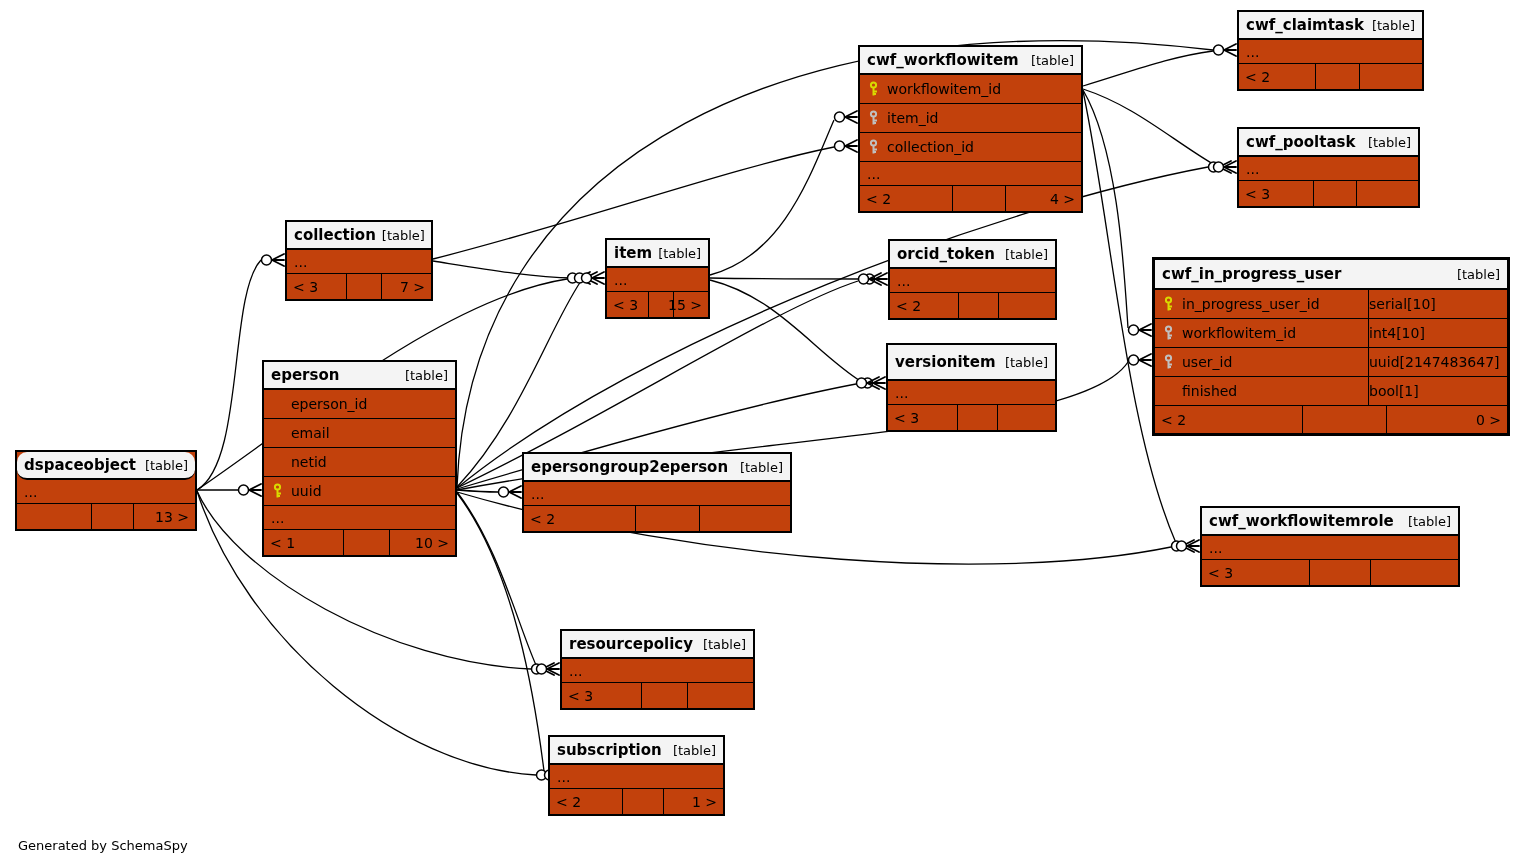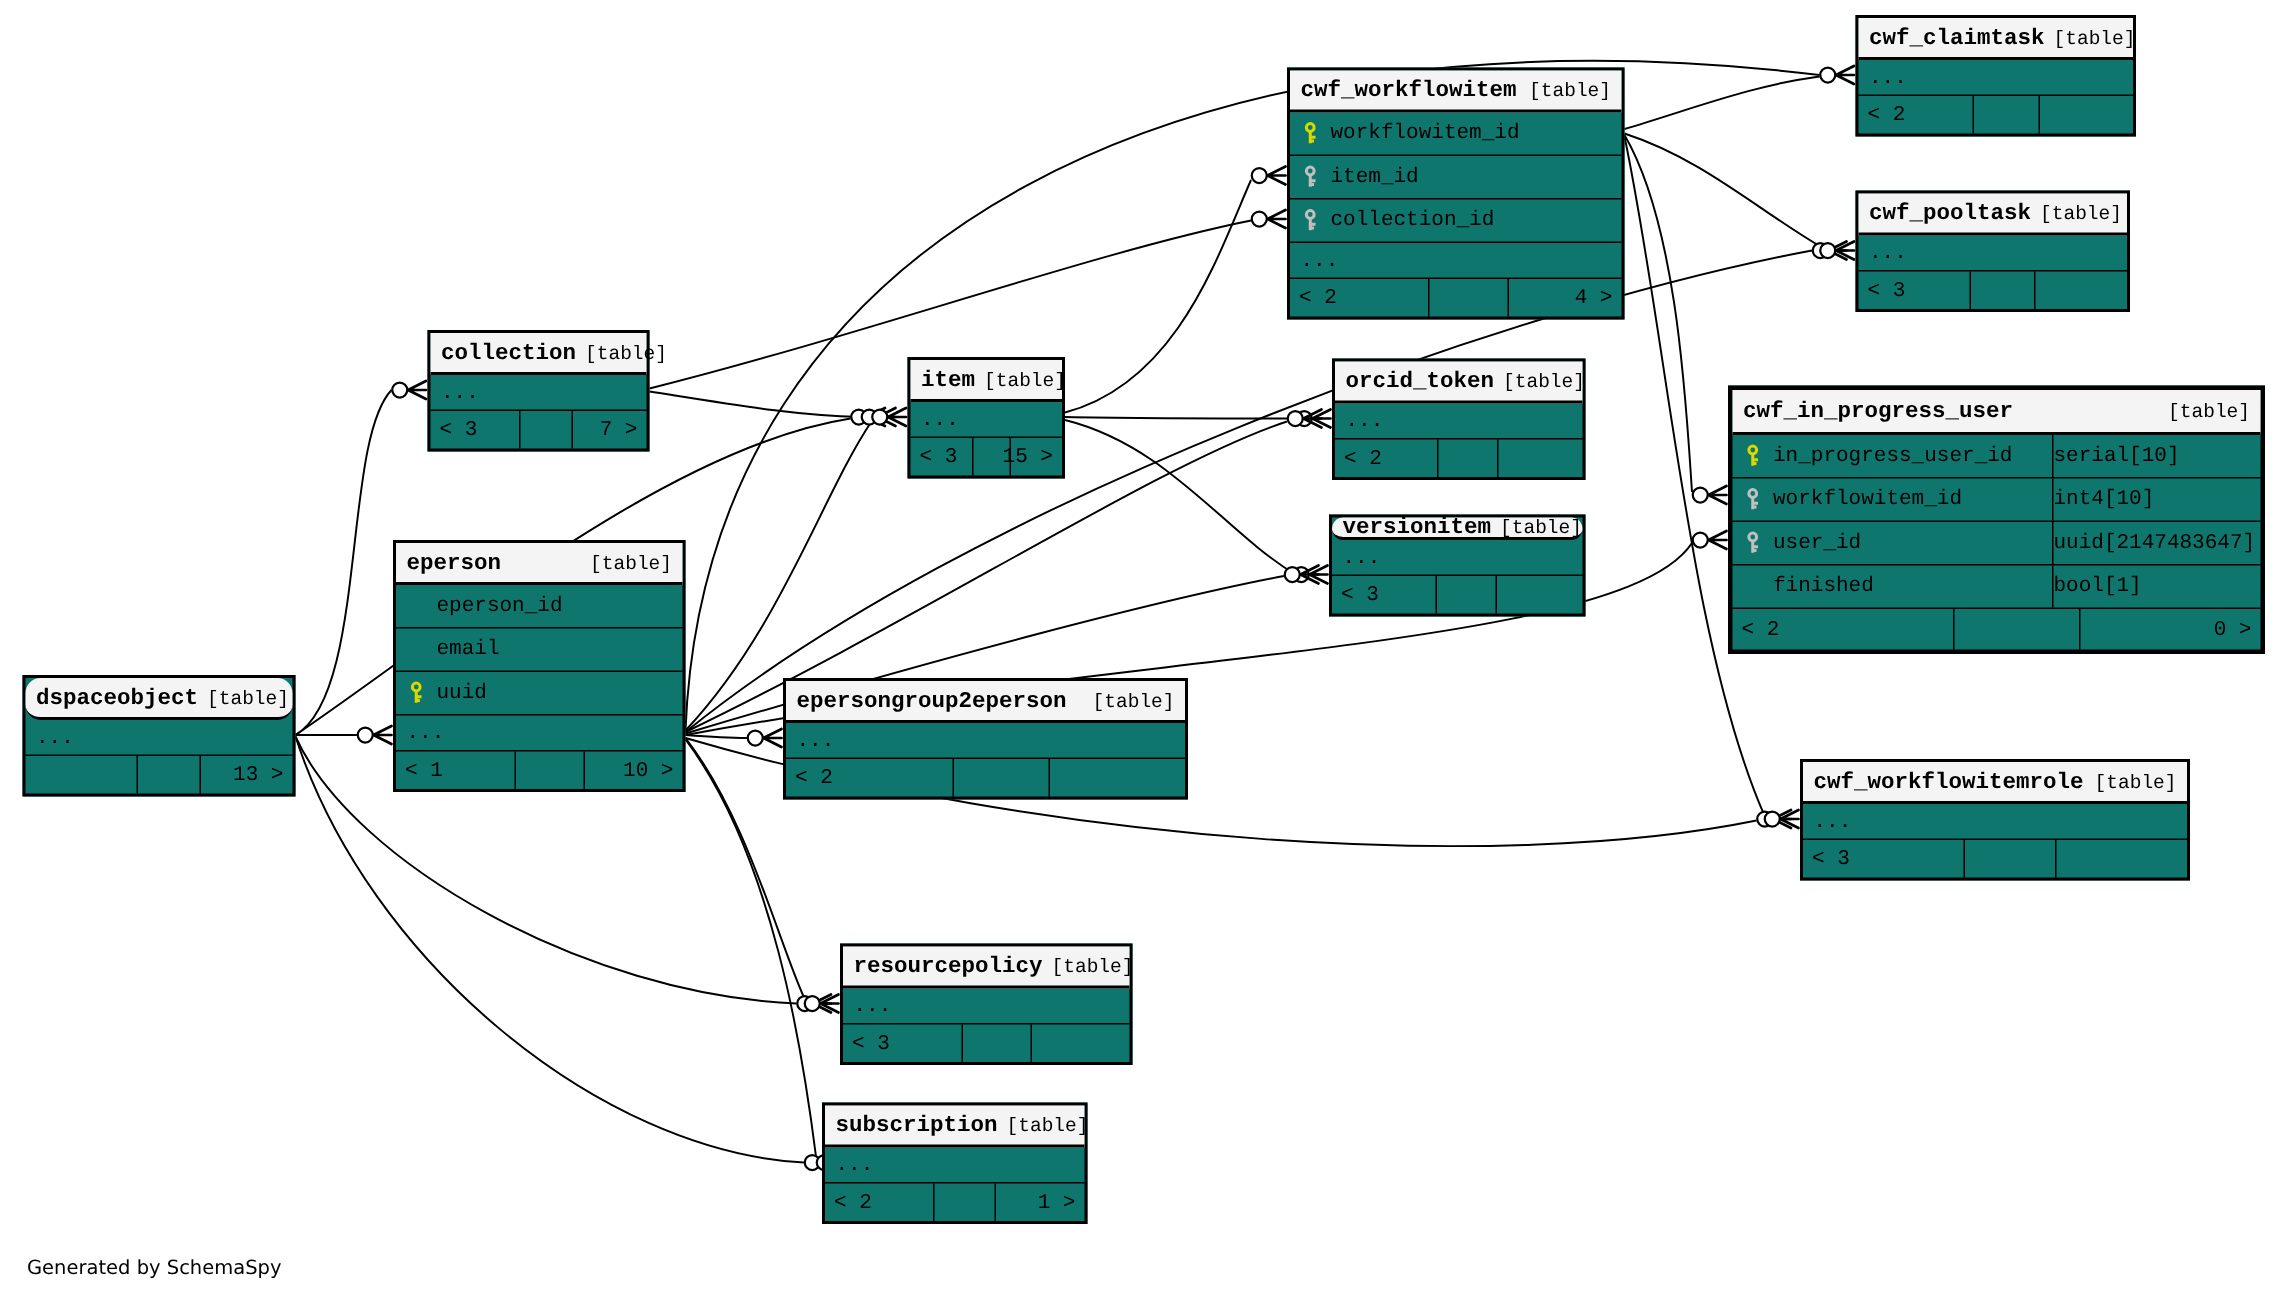--- a/index.html
+++ b/index.html
@@ -1,19 +1,19 @@
 <!DOCTYPE html>
 <html><head>
 <meta charset="utf-8">
 <style>
   html,body{margin:0;padding:0;background:#ffffff;}
   #stage{position:relative;width:1529px;height:867px;background:#ffffff;
          font-family:"DejaVu Sans","Liberation Sans",sans-serif;color:#000;}
   #rel-layer{position:absolute;left:0;top:0;width:1529px;height:867px;}
-  .table-box{position:absolute;box-sizing:border-box;background:#0f766e;border:2px solid #000;font-family:Liberation Mono, monospace;}
+  .table-box{position:absolute;box-sizing:border-box;background:#c2410c;border:2px solid #000;}
   .table-box.focus{border-width:3px;}
   .tb-header{display:flex;justify-content:space-between;align-items:center;
              background:#f4f4f4;border-bottom:2px solid #000;padding:0 7px;gap:6px;box-sizing:border-box;}
   .tb-name{font-weight:bold;font-size:15px;white-space:nowrap;}
   .tb-tag{font-size:13px;white-space:nowrap;}
   .tb-row{display:flex;align-items:center;border-bottom:1px solid #000;
           padding:0 0 0 7px;gap:7px;font-size:14px;box-sizing:border-box;}
   .tb-row .rname{flex:1;white-space:nowrap;}
   .tb-row .rtype{width:138px;align-self:stretch;display:flex;align-items:center;
                  border-left:1px solid #000;padding-left:0;white-space:nowrap;}
@@ -301,21 +301,21 @@
           <span class="tb-tag">[table]</span>
         </div>
         <div class="tb-dots" style="height: 24px;">...</div>
         <div class="tb-footer" style="height: 25px;">
           <span class="cell c1">&lt; 2</span>
           <span class="cell c2"></span>
           <span class="cell c3"></span>
         </div>
       </div>
       <div class="table-box" style="left: 886px; top: 343px; width: 171px;">
-        <div class="tb-header" style="height: 15px; border-radius: 10px;">
+        <div class="tb-header" style="height: 36px;">
           <span class="tb-name">versionitem</span>
           <span class="tb-tag">[table]</span>
         </div>
         <div class="tb-dots" style="height: 24px;">...</div>
         <div class="tb-footer" style="height: 25px;">
           <span class="cell c1">&lt; 3</span>
           <span class="cell c2"></span>
           <span class="cell c3"></span>
         </div>
       </div>
@@ -324,20 +324,24 @@
           <span class="tb-name">eperson</span>
           <span class="tb-tag">[table]</span>
         </div>
         <div class="tb-row" style="height: 29px;">
           <span class="icon-slot"></span>
           <span class="rname">eperson_id</span>
         </div>
         <div class="tb-row" style="height: 29px;">
           <span class="icon-slot"></span>
           <span class="rname">email</span>
+        </div>
+        <div class="tb-row" style="height: 29px;">
+          <span class="icon-slot"></span>
+          <span class="rname">netid</span>
         </div>
         <div class="tb-row" style="height: 29px;">
           <span class="icon-slot">
             <svg width="13" height="16" viewBox="0 0 13 16">
               <circle cx="6.5" cy="4" r="2.6" fill="none" stroke="#d9d900" stroke-width="2"></circle>
               <line x1="6.5" y1="6.6" x2="6.5" y2="14.5" stroke="#d9d900" stroke-width="2"></line>
               <line x1="6.5" y1="10.5" x2="10" y2="10.5" stroke="#d9d900" stroke-width="2"></line>
               <line x1="6.5" y1="13" x2="9" y2="13" stroke="#d9d900" stroke-width="2"></line>
             </svg>
           </span>

